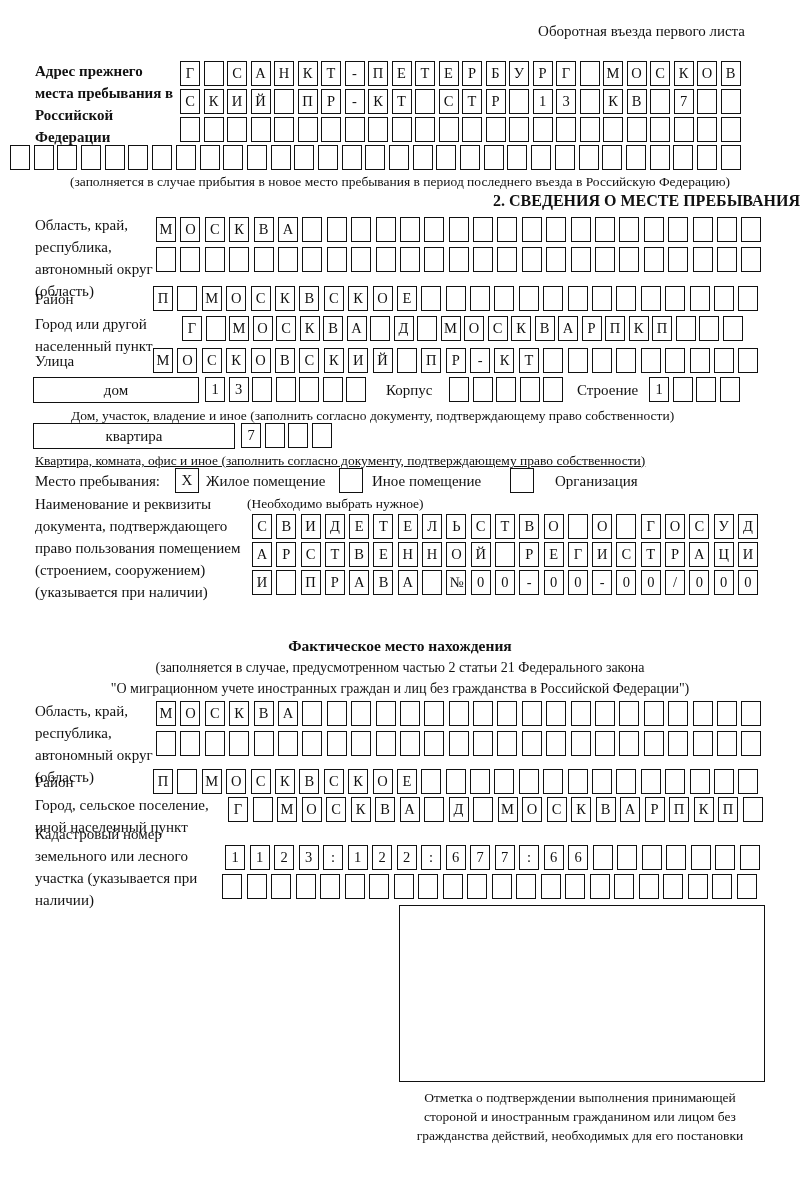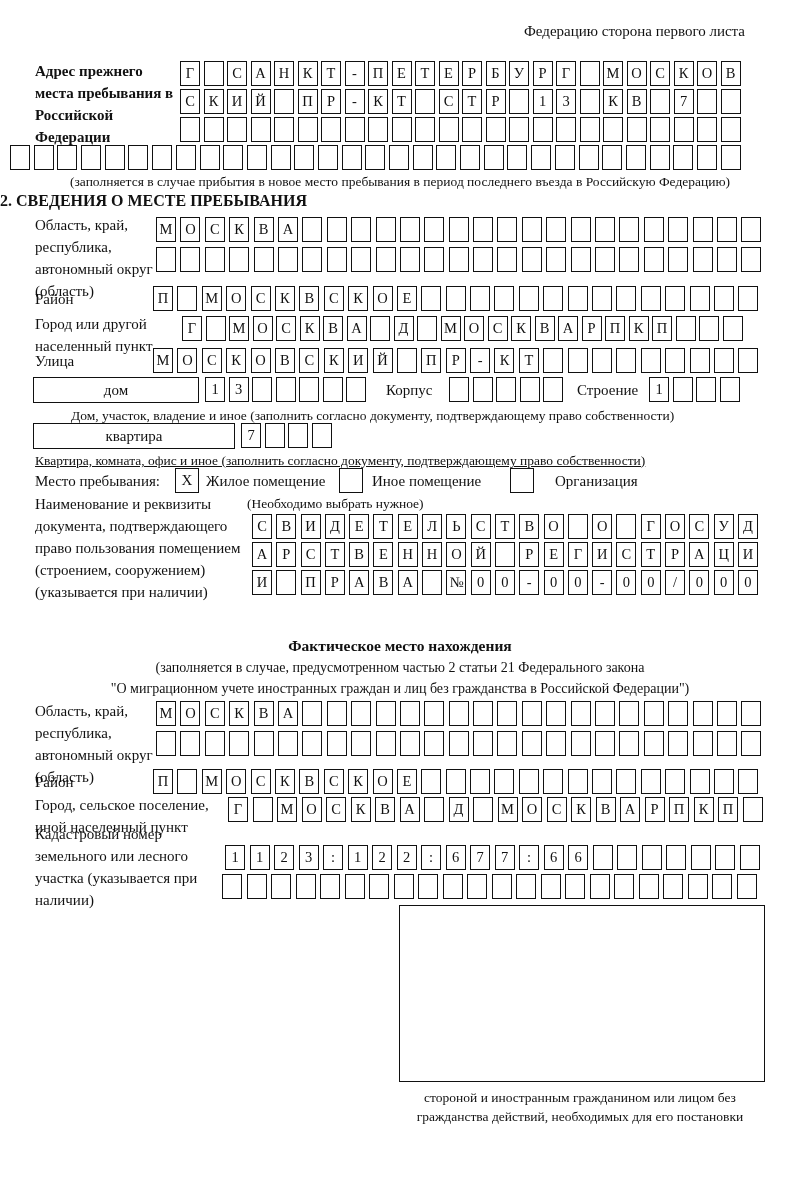--- a/index.html
+++ b/index.html
@@ -7,21 +7,21 @@
     position:relative;
     width:800px;height:1180px;
     background:#ffffff;
     font-family:"Liberation Serif","DejaVu Serif",serif;
     color:#111;
     overflow:hidden;
   }
   .abs{position:absolute;}
   .lbl{font-size:15px;line-height:22px;}
   .hint{font-size:13.5px;line-height:17px;}
-  .title{font-weight:bold;font-size:16px;text-align:left;width:100%;}
+  .title{font-weight:bold;font-size:16px;text-align:right;width:100%;}
   .center{text-align:center;width:100%;}
   .cells{display:flex;}
   .cell{
     width:20px;height:25px;flex:0 0 20px;
     border:1.6px solid #111;box-sizing:border-box;
     display:inline-flex;align-items:center;justify-content:center;
     font-size:14.5px;background:#fff;
   }
   .gA{gap:3.5px;}  
   .gB{gap:4.4px;}  
@@ -37,21 +37,21 @@
     display:inline-flex;align-items:center;justify-content:center;
     font-size:15px;background:#fff;
   }
   .stampbox{border:1.6px solid #111;box-sizing:border-box;background:#fff;}
 </style>
 </head>
 <body>
 
 <div class="page">
 
-  <div class="abs lbl" style="top:20px;right:55px;">Федерацию сторона первого листа</div>
+  <div class="abs lbl" style="top:20px;right:55px;">Оборотная въезда первого листа</div>
 
   <div class="abs lbl" style="left:35px;top:60px;width:150px;font-weight:bold;">Адрес прежнего места пребывания в Российской Федерации</div>
   <div class="abs cells gA" style="left:180px;top:61px;">
       <span class="cell">Г</span>
       <span class="cell"></span>
       <span class="cell">С</span>
       <span class="cell">А</span>
       <span class="cell">Н</span>
       <span class="cell">К</span>
       <span class="cell">Т</span>
@@ -580,17 +580,18 @@
       <span class="cell"></span>
       <span class="cell"></span>
       <span class="cell"></span>
       <span class="cell"></span>
       <span class="cell"></span>
       <span class="cell"></span>
     </div>
 
   <div class="abs stampbox" style="left:399px;top:905px;width:366px;height:177px;"></div>
   <div class="abs" style="left:385px;top:1088px;width:390px;text-align:center;font-size:13.5px;line-height:19px;">
+    <div>Отметка о подтверждении выполнения принимающей</div>
     <div>стороной и иностранным гражданином или лицом без</div>
     <div>гражданства действий, необходимых для его постановки</div>
   </div>
 
 </div>
 
 </body></html>

